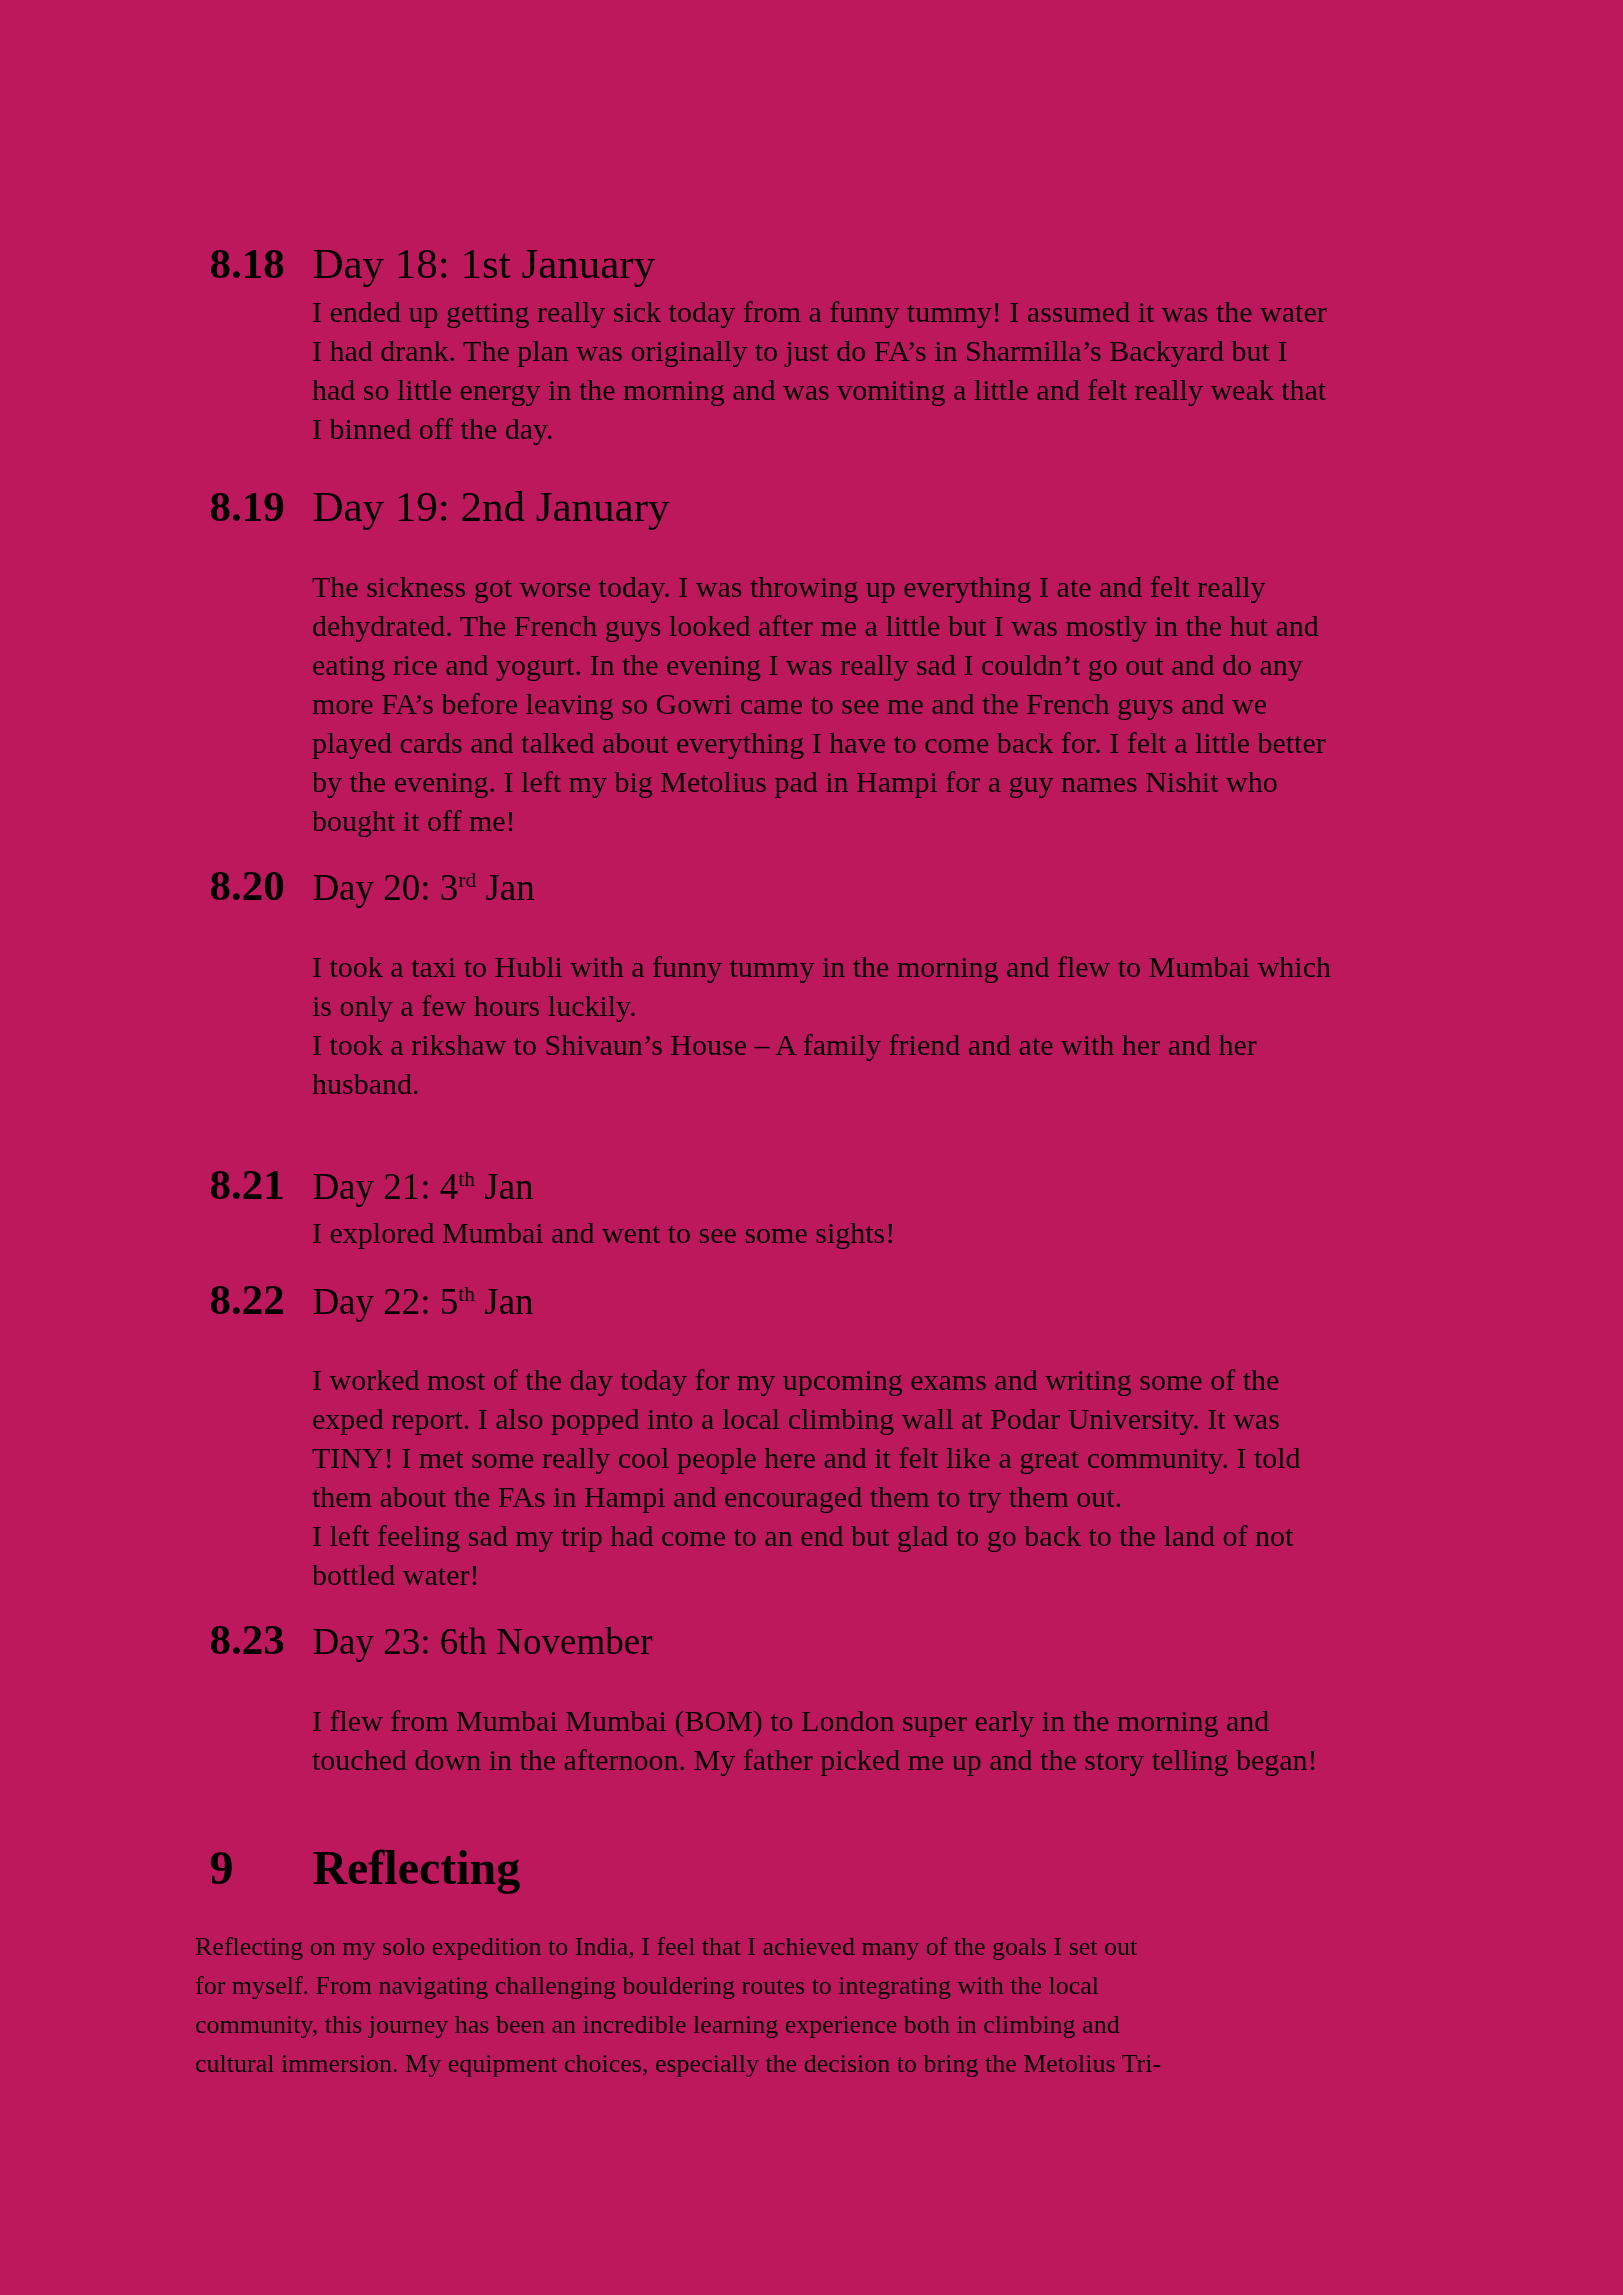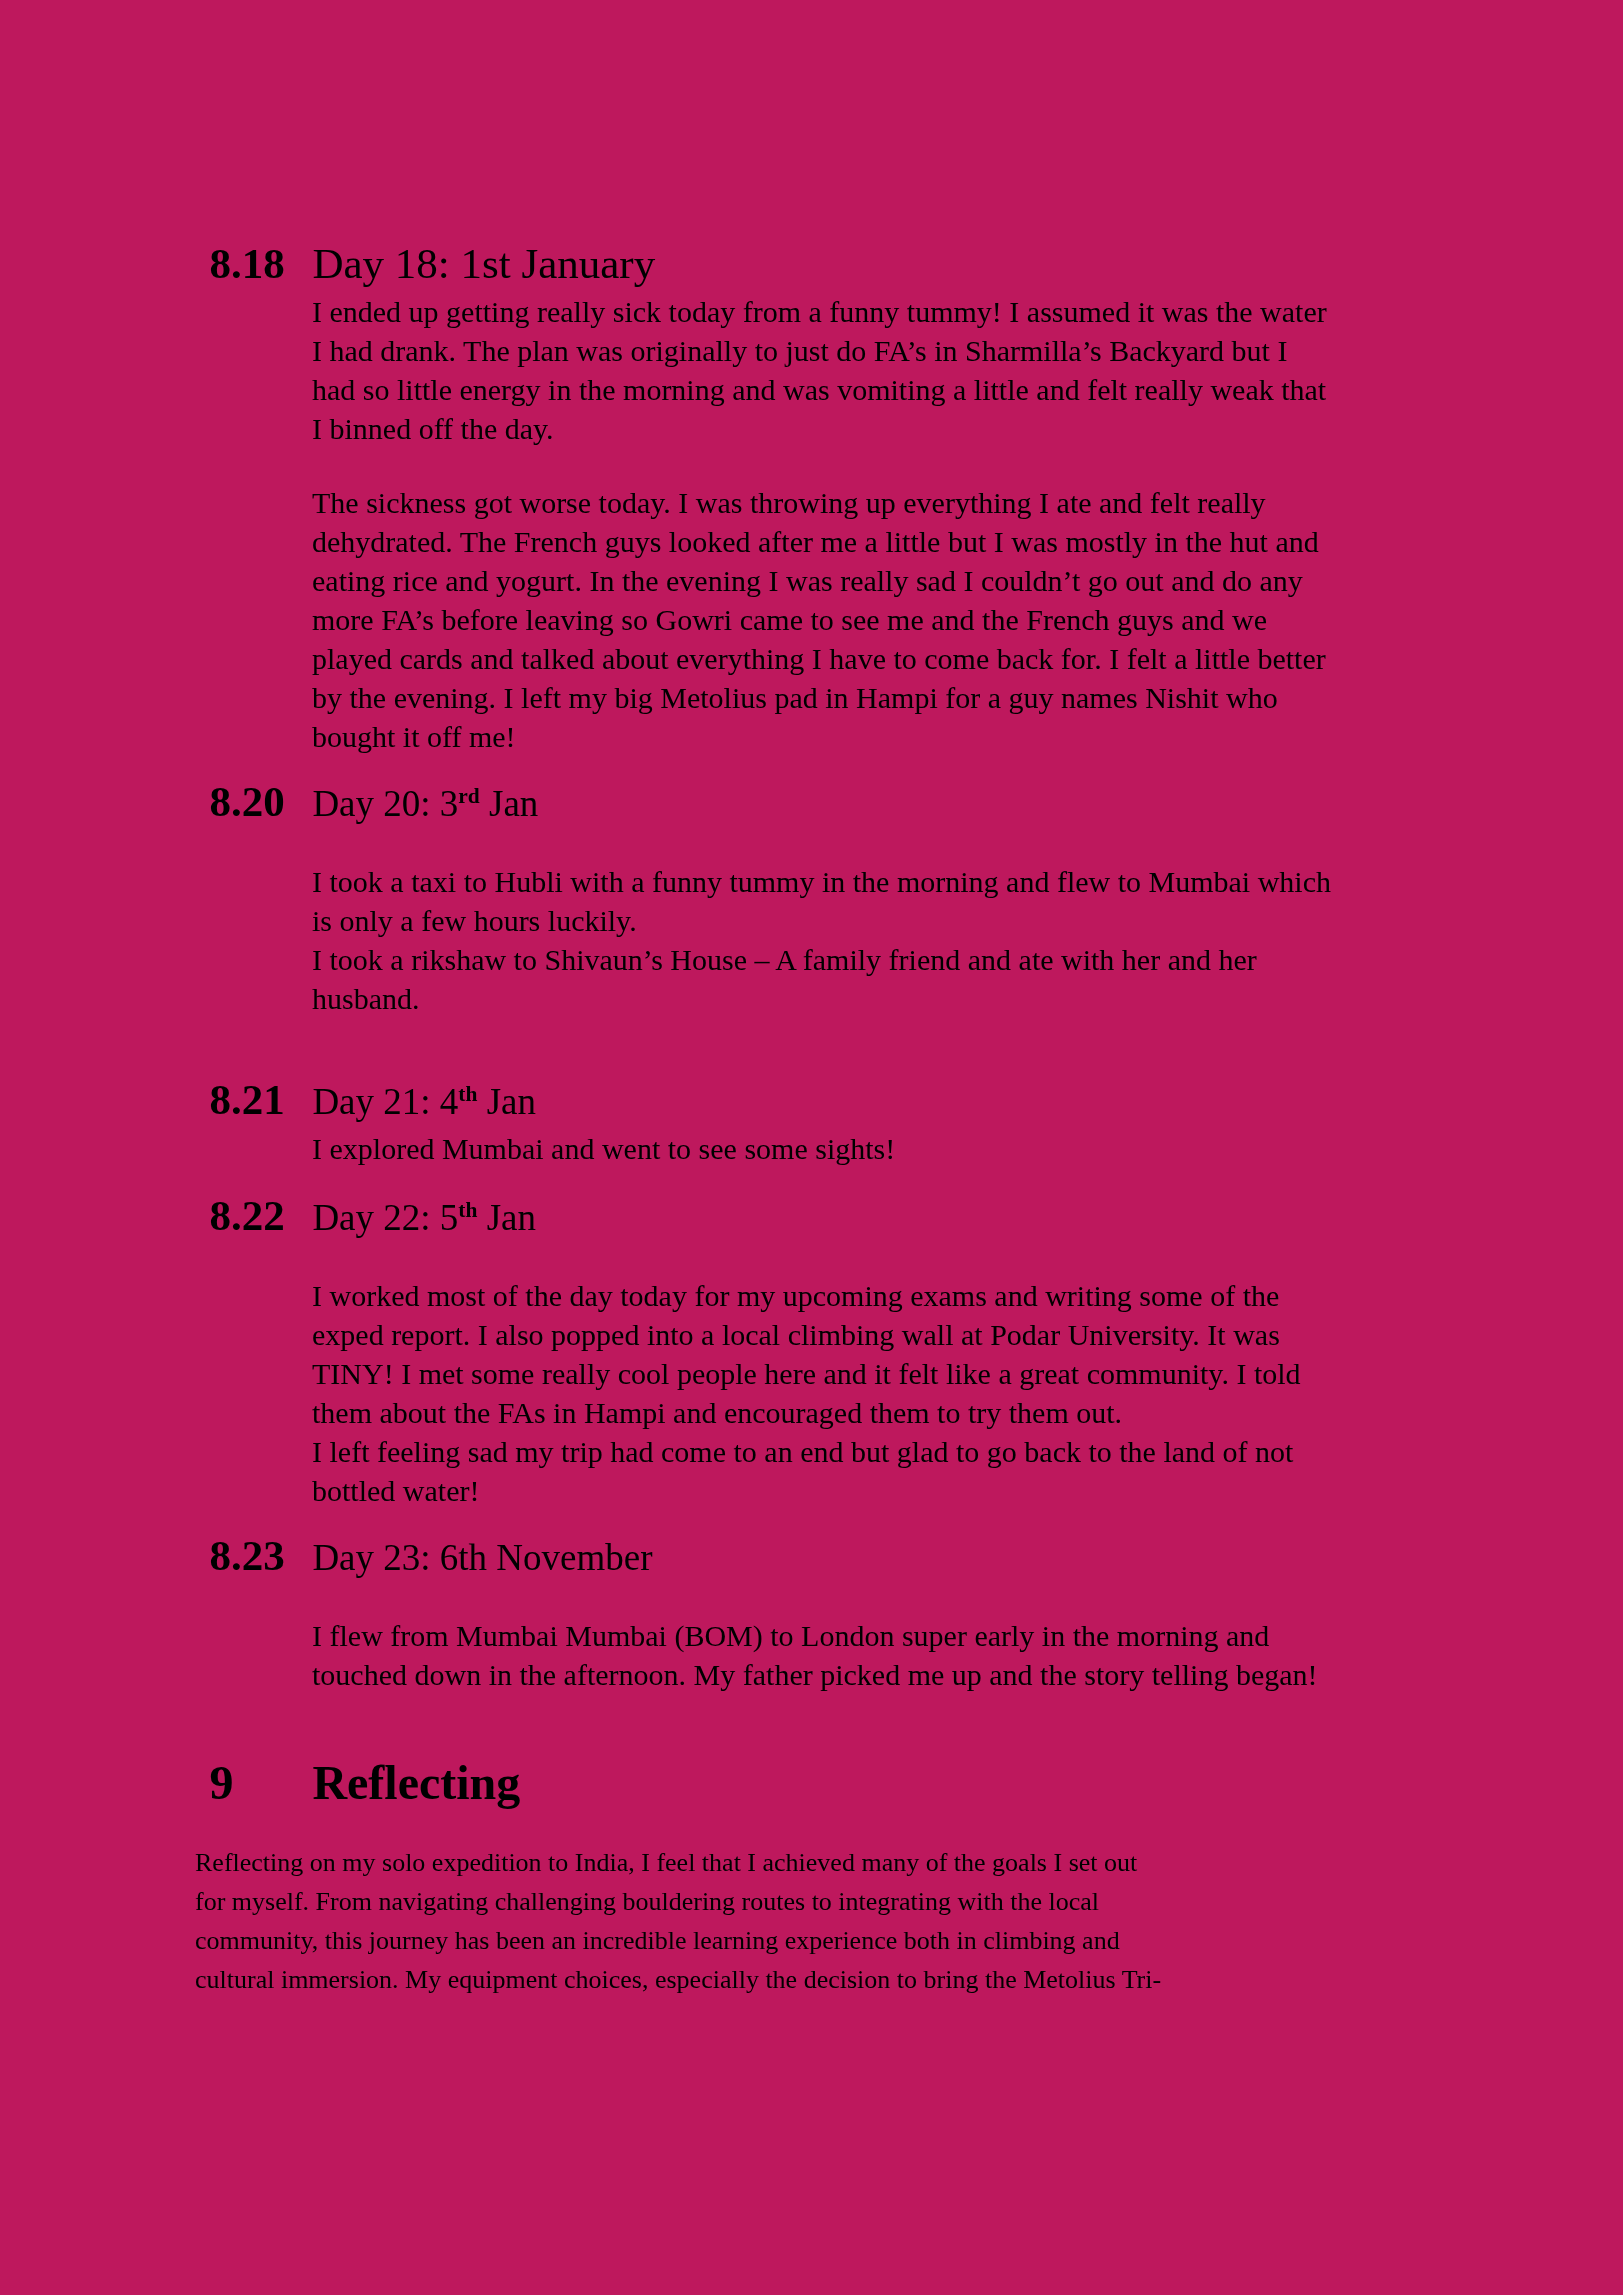--- a/index.html
+++ b/index.html
@@ -23,21 +23,20 @@
     font-weight:bold;
     font-size:43px;
     width:103px;
     flex:0 0 103px;
   }
   .sec-heading.large .sec-title{font-size:43px;margin-top:9px;}
   .sec-heading.small .sec-title{font-size:37px;}
   .sec-title sup.ord{
     font-size:58%;
     line-height:0;
-    font-weight:bold;
   }
   .sec-body{
     margin:2.6px 0 0 117px;
     font-size:30px;
     line-height:39px;
     white-space:pre;
   }
   .sec-body.spaced{margin-top:35px;}
   .m819{margin-top:23.6px;}
   .m820{margin-top:19.6px;}
@@ -70,20 +69,24 @@
       <span class="sec-num">8.18</span>
       <span class="sec-title"><span>Day 18: 1st January</span><sup class="ord"></sup><span></span></span>
     </div>
     <p class="sec-body">I ended up getting really sick today from a funny tummy! I assumed it was the water
 I had drank. The plan was originally to just do FA’s in Sharmilla’s Backyard but I
 had so little energy in the morning and was vomiting a little and felt really weak that
 I binned off the day.</p>
   </div>
 
   <div class="sec m819">
+    <div class="sec-heading large">
+      <span class="sec-num">8.19</span>
+      <span class="sec-title"><span>Day 19: 2nd January</span><sup class="ord"></sup><span></span></span>
+    </div>
     <p class="sec-body spaced">The sickness got worse today. I was throwing up everything I ate and felt really
 dehydrated. The French guys looked after me a little but I was mostly in the hut and
 eating rice and yogurt. In the evening I was really sad I couldn’t go out and do any
 more FA’s before leaving so Gowri came to see me and the French guys and we
 played cards and talked about everything I have to come back for. I felt a little better
 by the evening. I left my big Metolius pad in Hampi for a guy names Nishit who
 bought it off me!</p>
   </div>
 
   <div class="sec m820">

